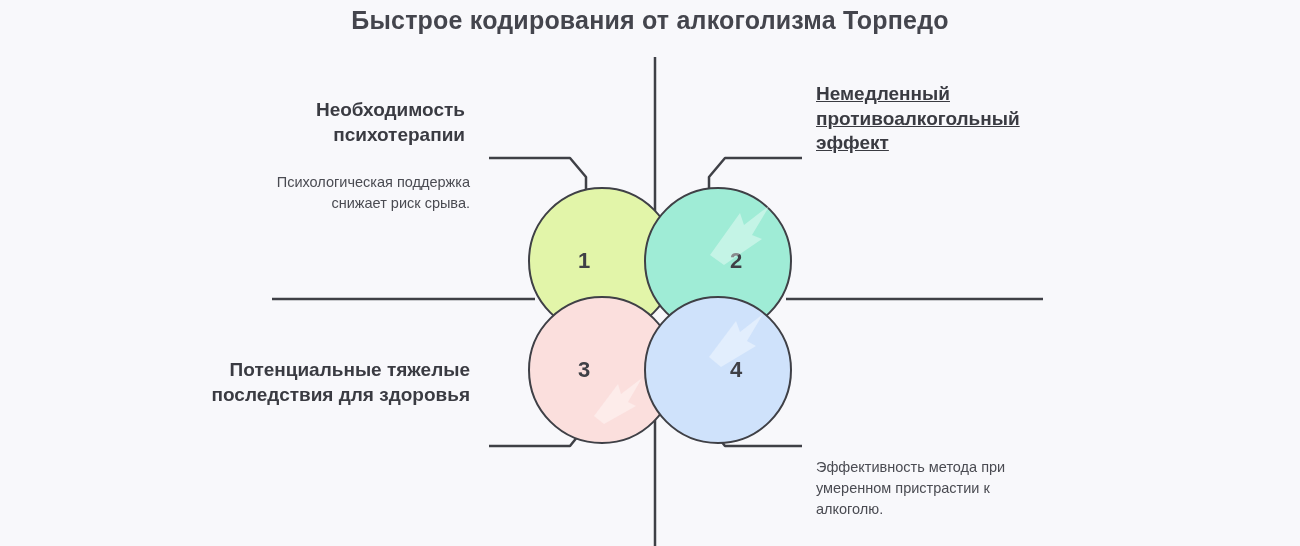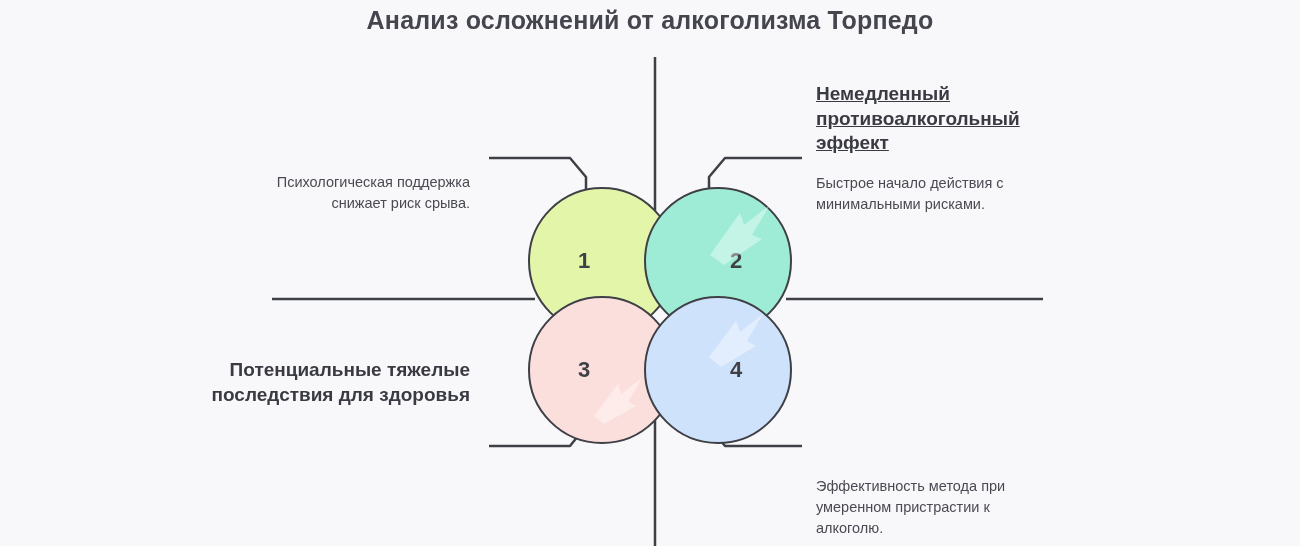--- a/index.html
+++ b/index.html
@@ -76,21 +76,21 @@
     font-size: 14.5px;
     line-height: 1.45;
     color: #4a4b52;
   }
   .r-align { text-align: right; }
   .l-align { text-align: left; }
 </style>
 </head>
 <body>
 
-<div id="page-title">Анализ осложнений от алкоголизма Торпедо</div>
+<div id="page-title">Быстрое кодирования от алкоголизма Торпедо</div>
 
 <div class="stage">
 
   <svg class="lines" viewBox="0 0 1300 546">
 
     <line x1="655" y1="57" x2="655" y2="296" stroke="#3f4046" stroke-width="2.5"></line>
     <line x1="655" y1="335" x2="655" y2="546" stroke="#3f4046" stroke-width="2.5"></line>
 
     <line x1="272" y1="299" x2="535" y2="299" stroke="#3f4046" stroke-width="2.5"></line>
     <line x1="786" y1="299" x2="1043" y2="299" stroke="#3f4046" stroke-width="2.5"></line>
@@ -124,22 +124,22 @@
   <svg class="sheen" style="left:700px; top:195px; width:90px; height:90px;" viewBox="0 0 90 90">
     <path d="M10 60 L40 18 L44 30 L70 10 L52 40 L62 44 L24 70 Z" fill="#ffffff" opacity="0.7"></path>
   </svg>
   <svg class="sheen" style="left:586px; top:370px; width:70px; height:70px;" viewBox="0 0 70 70">
     <path d="M8 46 L32 14 L35 24 L56 8 L42 32 L50 36 L18 54 Z" fill="#ffffff" opacity="0.7"></path>
   </svg>
   <svg class="sheen" style="left:700px; top:305px; width:80px; height:80px;" viewBox="0 0 80 80">
     <path d="M9 52 L36 16 L40 27 L63 9 L47 36 L56 41 L21 62 Z" fill="#ffffff" opacity="0.7"></path>
   </svg>
 
+  <div class="label r-align" style="left:205px; top:98px; width:260px;">Необходимость психотерапии</div>
   <div class="desc r-align" style="left:235px; top:172px; width:235px;">Психологическая поддержка снижает риск срыва.</div>
 
   <div class="label l-align" style="left:816px; top:82px; width:260px;text-decoration:underline;">Немедленный противоалкогольный эффект</div>
-  <div class="desc l-align" style="left:816px; top:173px; width:200px;">Быстрое начало действия с минимальными рисками.</div>
 
   <div class="label r-align" style="left:205px; top:358px; width:265px;">Потенциальные тяжелые последствия для здоровья</div>
 
-  <div class="desc l-align" style="left:816px; top:476px; width:205px;">Эффективность метода при умеренном пристрастии к алкоголю.</div>
+  <div class="desc l-align" style="left:816px; top:457px; width:205px;">Эффективность метода при умеренном пристрастии к алкоголю.</div>
 
 </div>
 
 </body></html>

